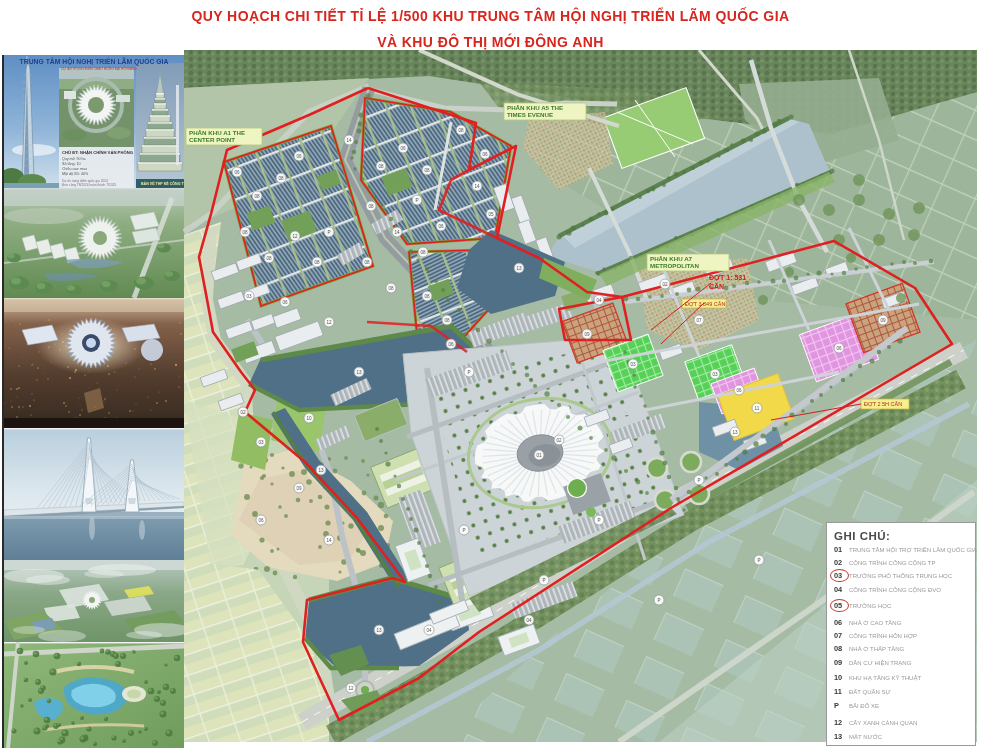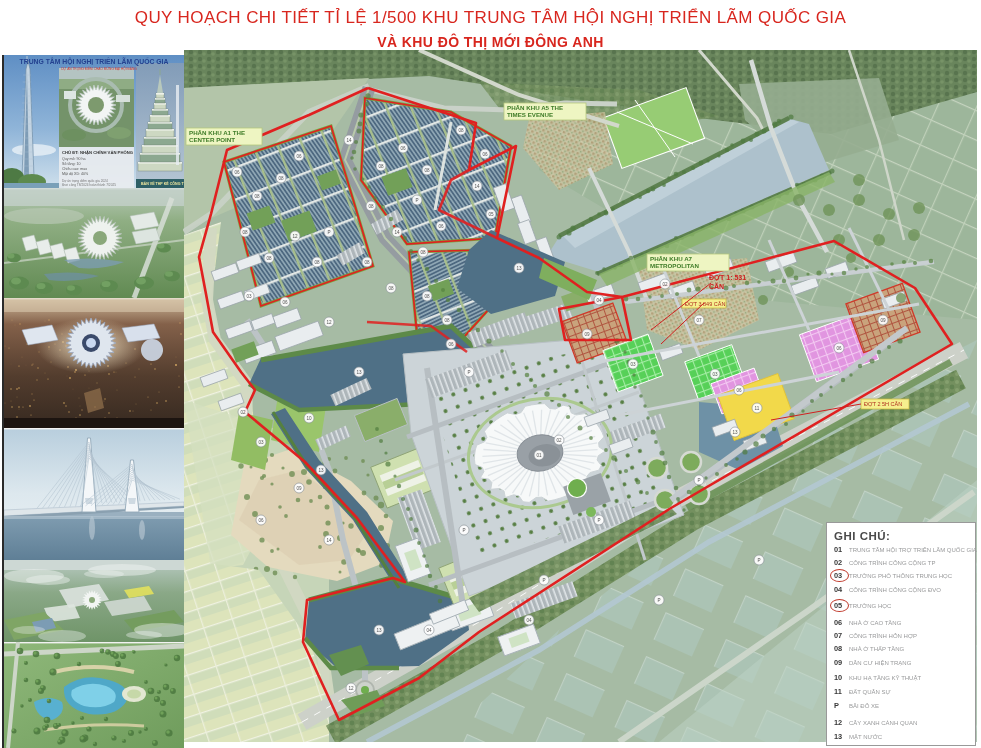--- a/index.html
+++ b/index.html
@@ -1,18 +1,18 @@
 <!DOCTYPE html>
 <html><head>
 <meta charset="utf-8">
 <style>
 html,body{margin:0;padding:0;background:#fff;}
 body{width:981px;height:748px;position:relative;overflow:hidden;font-family:"Liberation Sans",sans-serif;}
 .abs{position:absolute;}
-#title1{left:0;top:8px;width:981px;text-align:center;color:#d8261e;font-weight:normal;font-size:17px;letter-spacing:.4px;}
+#title1{left:0;top:8px;width:981px;text-align:center;color:#d8261e;font-weight:bold;font-size:14px;letter-spacing:.4px;}
 #title2{left:0;top:34px;width:981px;text-align:center;color:#d8261e;font-weight:bold;font-size:14px;letter-spacing:.4px;}
 #strip{left:2px;top:55px;width:180px;height:693px;background:#c8c8c8;border-left:2px solid #2a2a2a;}
 .ph{position:absolute;left:0;width:180px;}
 #legend{left:826px;top:522px;width:150px;height:224px;background:#fff;border:1px solid #999;box-sizing:border-box;z-index:5;}
 #legend h3{margin:7px 0 2px 7px;font-size:11.5px;color:#4a4a4a;letter-spacing:.5px;font-weight:bold;}
 .li{position:absolute;left:7px;height:12px;font-size:6px;color:#98999a;white-space:nowrap;}
 .li b{display:inline-block;width:15px;color:#383838;font-size:7.4px;}
 .circ03{position:absolute;left:3px;width:17px;height:11px;border:1.6px solid #c0392b;border-radius:50%;}
 </style>
 </head>

